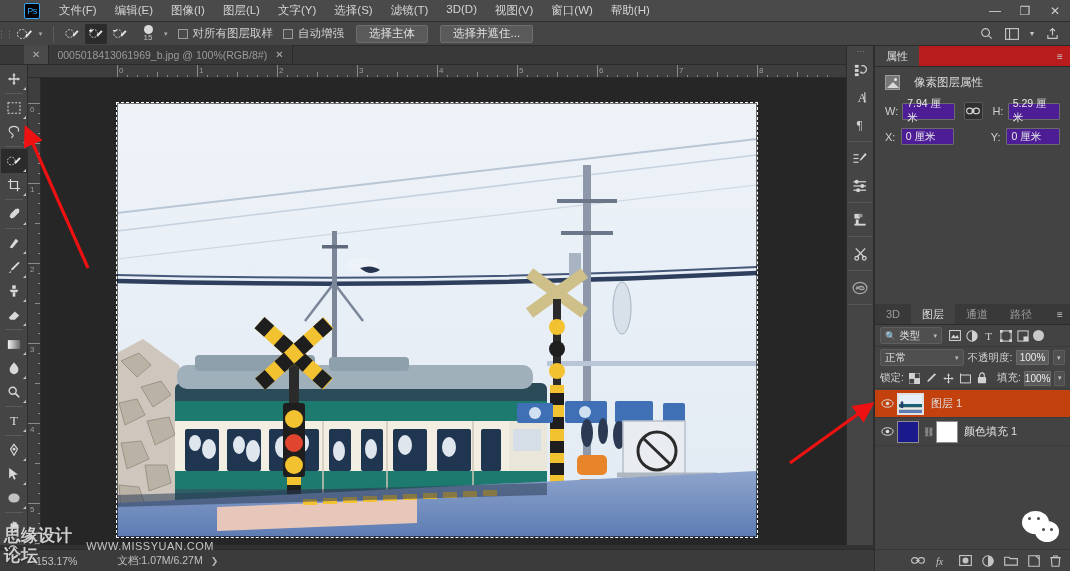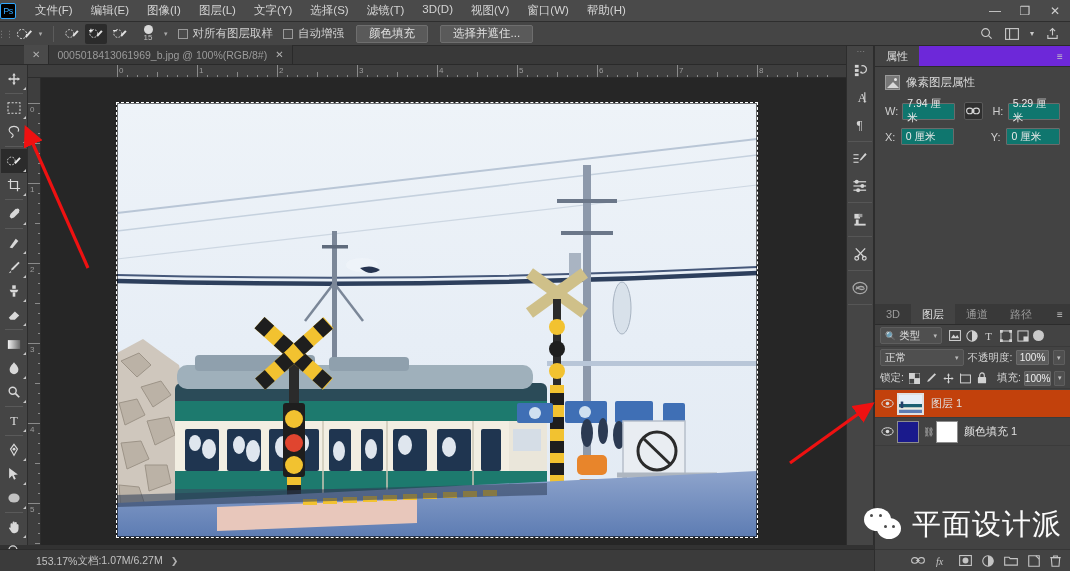--- a/index.html
+++ b/index.html
@@ -11,21 +11,21 @@
   }
   #app { position:relative; width:1070px; height:571px; }
 
   
   .menubar {
     position:absolute; left:0; top:0; width:1070px; height:22px;
     background:#4a4a4a; display:flex; align-items:center;
     border-bottom:1px solid #2e2e2e;
   }
   .ps-logo {
-    width:16px; height:16px; margin-left:0; margin-right:10px;
+    width:16px; height:16px; margin-left:24px; margin-right:10px;
     background:#000000; border:1px solid #31a8ff; border-radius:2px;
     color:#31a8ff; font-size:9px; font-weight:normal; line-height:14px;
     text-align:center; letter-spacing:-0.5px;
   }
   .menu-item {
     padding:3px 9px; font-size:11.5px; color:#d4d4d4; white-space:nowrap;
     cursor:default;
   }
   .win-ctrls { margin-left:auto; display:flex; height:22px; }
   .win-btn { width:30px; height:22px; display:flex; align-items:center; justify-content:center; color:#cfcfcf; font-size:12px; }
@@ -134,36 +134,36 @@
   .rail-grip{ width:28px; height:11px; display:flex; align-items:center; justify-content:center; color:#8a8a8a; font-size:8px; letter-spacing:-1px;}
   .rail-icon { width:26px; height:27px; display:flex; align-items:center; justify-content:center; color:#d0d0d0; }
   .rail-sep { width:24px; height:1px; background:#565656; margin:3px 0; }
 
   
   .props {
     position:absolute; left:874px; top:46px; width:196px; height:258px;
     background:#434343; border-left:1px solid #2d2d2d;
   }
   .panel-tabs {
-    height:21px; background:#6d28d9; display:flex; align-items:stretch;
+    height:21px; background:#b91c1c; display:flex; align-items:stretch;
     border-bottom:1px solid #2c2c2c;
   }
   .ptab { padding:0 11px; display:flex; align-items:center; font-size:11px; color:#9c9c9c; }
   .ptab.active { background:#434343; color:#e0e0e0; }
   .panel-menu { margin-left:auto; width:20px; display:flex; align-items:center; justify-content:center; color:#c4c4c4; font-size:10px;}
-  .props-head { display:flex; align-items:center; gap:6px; padding:8px 10px 6px 10px; }
+  .props-head { display:flex; align-items:center; gap:14px; padding:8px 10px 6px 10px; }
   .thumb-ico { width:15px; height:15px; background:#777; border:1px solid #9a9a9a; position:relative; overflow:hidden;}
   .thumb-ico::before { content:""; position:absolute; left:1px; bottom:1px; width:0;height:0;
     border-left:6px solid transparent; border-right:6px solid transparent; border-bottom:6px solid #d8d8d8;}
   .thumb-ico::after { content:""; position:absolute; right:2px; top:2px; width:3px; height:3px; border-radius:50%; background:#e8e8e8;}
   .props-title { font-size:11.5px; color:#dcdcdc; }
   .field-row { display:flex; align-items:center; padding:2px 10px; gap:4px; }
   .flabel { width:14px; font-size:11px; color:#cfcfcf; }
   .finput {
-    width:62px; height:17px; background:#0f766e; border:1px solid #6b6b6b;
+    width:62px; height:17px; background:#4c1d95; border:1px solid #6b6b6b;
     color:#eaeaea; font-size:10.5px; padding:0 4px; display:flex; align-items:center;
     border-radius:1px;
   }
   .linkbtn {
     width:24px; height:18px; background:#2f2f2f; border:1px solid #5a5a5a;
     display:flex; align-items:center; justify-content:center; color:#d0d0d0;
     border-radius:2px; margin:0 5px; font-size:10px;
   }
   .gap-lr { width:12px; }
 
@@ -227,21 +227,21 @@
   }
   .lf-ico { color:#c8c8c8; font-size:11px; display:flex; align-items:flex-start;}
 
   
   .statusbar {
     position:absolute; left:0; bottom:0; width:874px; height:22px;
     background:#3b3b3b; border-top:1px solid #2b2b2b;
     display:flex; align-items:center; font-size:10.5px; color:#c2c2c2;
   }
   .zoomval { margin-left:36px; }
-  .docsize { }
+  .docsize { margin-left:40px; }
   .status-arrow { margin-left:8px; color:#b0b0b0; font-size:9px;}
 
   
   .wm-left {
     position:absolute; left:4px; bottom:14px; width:210px; height:22px;
     display:flex; align-items:center; gap:6px; pointer-events:none;
   }
   .wm-cn {
     font-size:17px; font-weight:bold; color:#cfcfcf;
     letter-spacing:0px; line-height:20px;
@@ -336,21 +336,21 @@
     <div class="chk-wrap">
       <div class="chkbox"></div>
       <span>对所有图层取样</span>
     </div>
 
     <div class="chk-wrap">
       <div class="chkbox"></div>
       <span>自动增强</span>
     </div>
 
-    <div class="opt-button">颜色填充</div>
+    <div class="opt-button">选择主体</div>
     <div class="opt-button">选择并遮住...</div>
 
     <div class="optbar-right">
       <div class="oi">
         <svg width="13" height="13" viewBox="0 0 14 14">
             <circle cx="6" cy="6" r="4.2" fill="none" stroke="#c9c9c9" stroke-width="1.2"></circle>
             <line x1="9.2" y1="9.2" x2="12.5" y2="12.5" stroke="#c9c9c9" stroke-width="1.2"></line>
           </svg>
       </div>
       <div class="oi">
@@ -1161,31 +1161,34 @@
         </div>
     </div>
   </div>
 
   <div class="statusbar">
     <div class="zoomval">153.17%</div>
     <div class="docsize">文档:1.07M/6.27M</div>
     <div class="status-arrow">❯</div>
   </div>
 
+  <div class="wm-left">
+    <span class="wm-cn">思缘设计论坛</span>
+    <span class="wm-url">WWW.MISSYUAN.COM</span>
+  </div>
 
   <div class="wm-right">
     <div class="wechat">
       <div class="b1"></div>
       <div class="b2"></div>
       <div class="d" style="left:6px;top:6px;"></div>
       <div class="d" style="left:15px;top:6px;"></div>
       <div class="d" style="left:20px;top:17px;background:#4a4a4a;"></div>
       <div class="d" style="left:28px;top:17px;background:#4a4a4a;"></div>
     </div>
-    <span class="wm-r-text">平面设计派</span>
   </div>
 
   <svg class="arrow-svg">
     <defs>
       <marker id="ah" markerWidth="7" markerHeight="7" refX="5.6" refY="3.2" orient="auto">
         <path d="M0,0 L6.6,3.2 L0,6.4 z" fill="#ee1111"></path>
       </marker>
     </defs>
     <line x1="88" y1="268" x2="26" y2="128" stroke="#ee1111" stroke-width="3.2" marker-end="url(#ah)"></line>
     <line x1="790" y1="463" x2="872" y2="404" stroke="#ee1111" stroke-width="3.2" marker-end="url(#ah)"></line>

